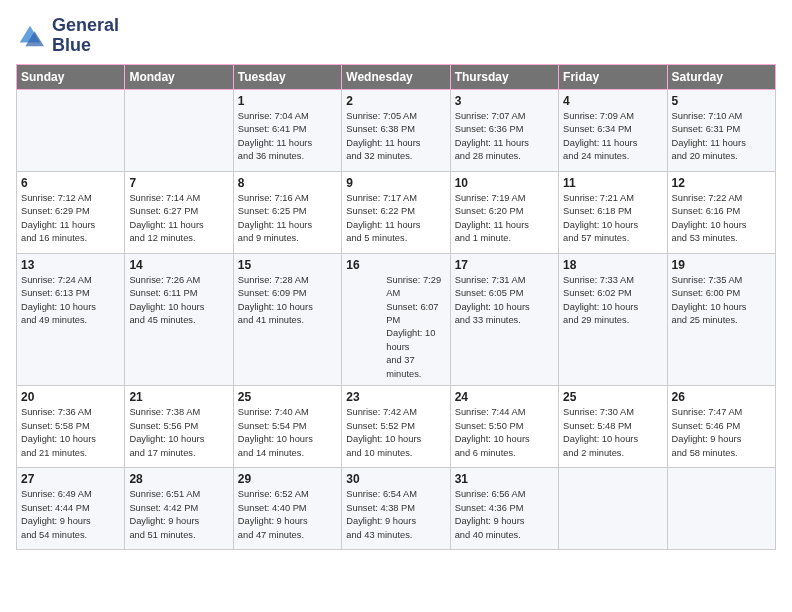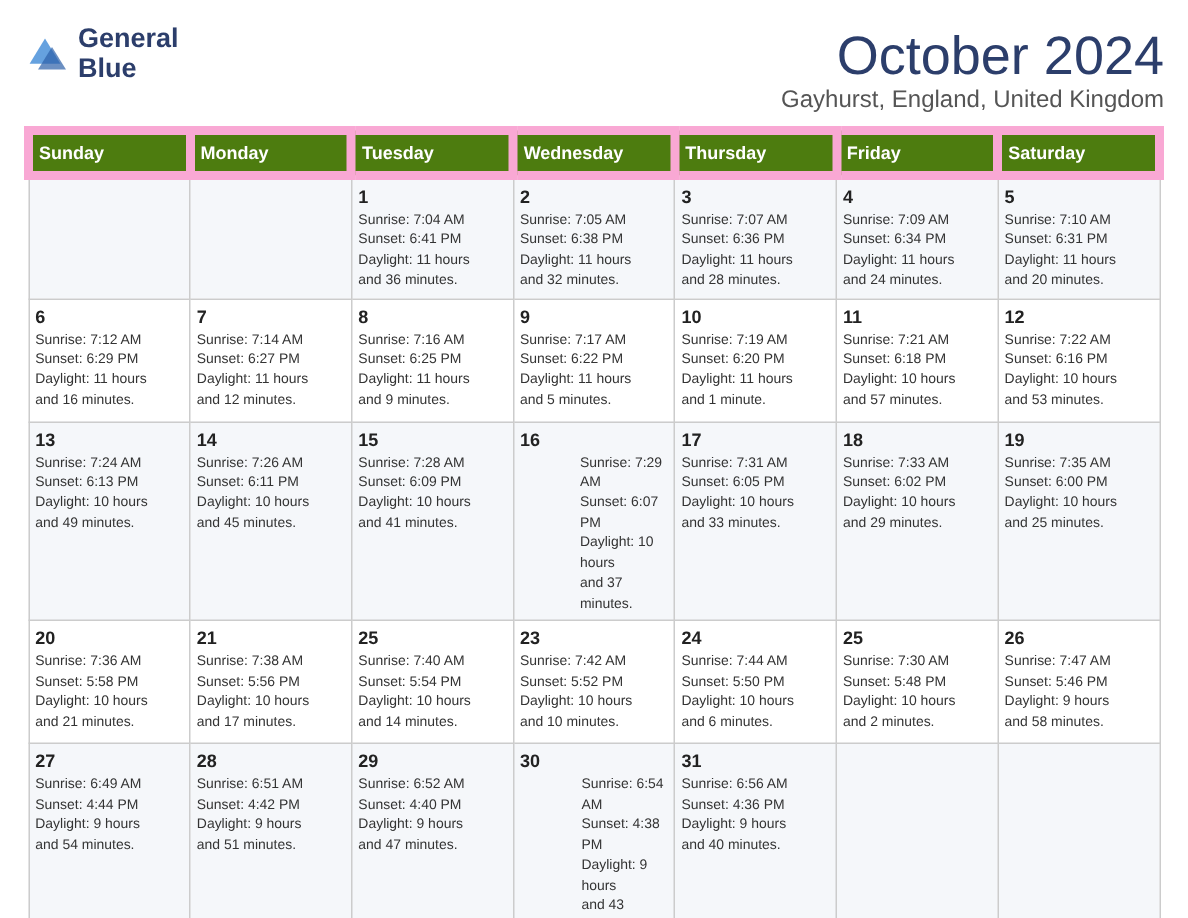--- a/index.html
+++ b/index.html
@@ -45,26 +45,26 @@
     .location {
       font-size: 16px;
       color: #555;
     }
     .calendar {
       width: 100%;
       border-collapse: collapse;
       table-layout: fixed;
     }
     .calendar th {
-      background: #4d7c0f;
+      background: #737373;
       color: #fff;
       font-size: 12px;
       padding: 5px 4px;
       text-align: left;
-      border: 6px solid #f9a8d4;
+      border: 1px solid #f9a8d4;
     }
     .calendar td {
       border: 1px solid #ccc;
       vertical-align: top;
       padding: 4px;
       font-size: 9.5px;
       color: #333;
       height: 82px;
       background: #fff;
     }
@@ -97,24 +97,20 @@
   <div class="logo">
     <svg class="logo-icon" viewBox="0 0 30 30">
       <polygon points="15,4 26,22 4,22" fill="#4a90d9" opacity="0.85"></polygon>
       <polygon points="20,10 30,26 10,26" fill="#2c5fa8" opacity="0.7"></polygon>
     </svg>
     <div class="logo-text">
       <span>General</span>
       <span>Blue</span>
     </div>
   </div>
-  <div class="title-area">
-    <div class="month-title">October 2024</div>
-    <div class="location">Gayhurst, England, United Kingdom</div>
-  </div>
 </div>
 
 <table class="calendar">
   <thead>
     <tr>
     <th>Sunday</th>
         <th>Monday</th>
         <th>Tuesday</th>
         <th>Wednesday</th>
         <th>Thursday</th>
@@ -332,21 +328,21 @@
         </td>
         <td>
           <span class="day-num">29</span>
           <div class="day-info" style="white-space: pre-line;">Sunrise: 6:52 AM
 Sunset: 4:40 PM
 Daylight: 9 hours
 and 47 minutes.</div>
         </td>
         <td>
           <span class="day-num">30</span>
-          <div class="day-info" style="white-space: pre-line; margin-left: 41px;">Sunrise: 6:54 AM
+          <div class="day-info" style="white-space: pre-line;">Sunrise: 6:54 AM
 Sunset: 4:38 PM
 Daylight: 9 hours
 and 43 minutes.</div>
         </td>
         <td>
           <span class="day-num">31</span>
           <div class="day-info" style="white-space: pre-line;">Sunrise: 6:56 AM
 Sunset: 4:36 PM
 Daylight: 9 hours
 and 40 minutes.</div>

